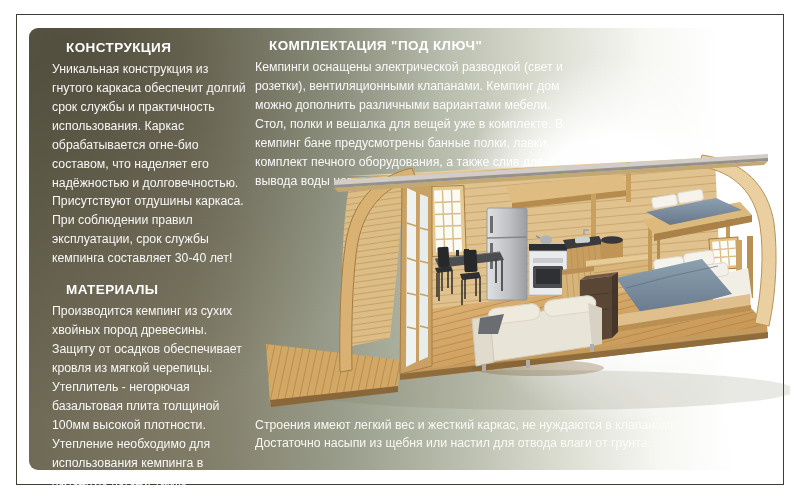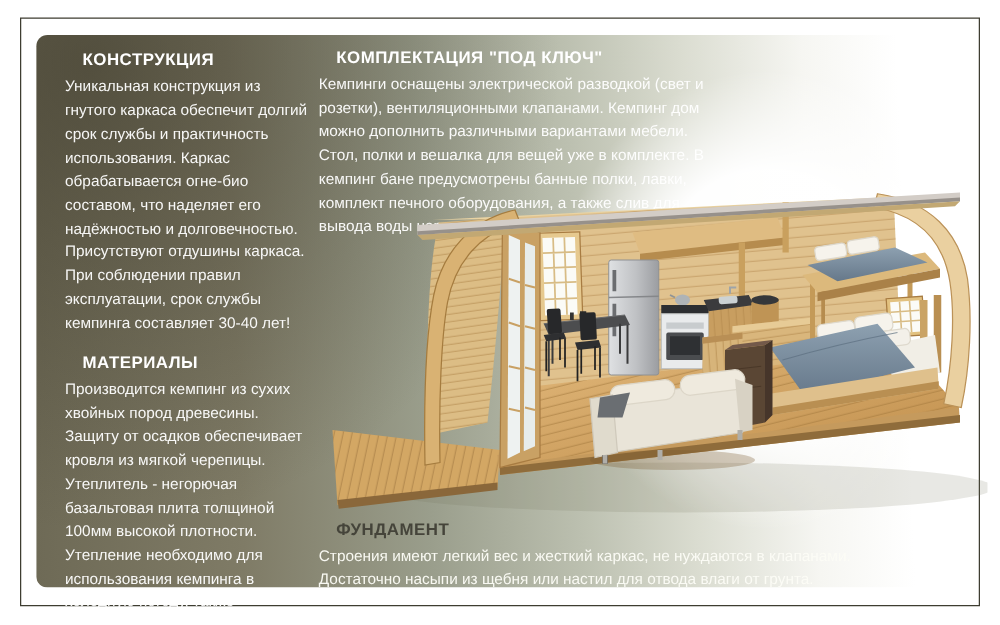--- a/index.html
+++ b/index.html
@@ -54,21 +54,20 @@
     <p class="body">Производится кемпинг из сухих хвойных пород древесины. Защиту от осадков обеспечивает кровля из мягкой черепицы. Утеплитель - негорючая базальтовая плита толщиной 100мм высокой плотности. Утепление необходимо для использования кемпинга в холодную погоду, также утеплитель отлично сохраняет прохладу внутри помещения в жаркое время года. Обязательное присутствие мембран (гидро-ветрозащиты и пароизоляции) с вентиляционными зазорами. Окна и двери изготовлены из пвх профиля с двойным остеклением. Снаружи и внутри кемпинга древесина обработана экологичными защитными материалами.</p>
   </section>
 </div>
 
 <div class="col-mid">
   <h2>КОМПЛЕКТАЦИЯ "ПОД КЛЮЧ"</h2>
   <p class="body">Кемпинги оснащены электрической разводкой (свет и розетки), вентиляционными клапанами. Кемпинг дом можно дополнить различными вариантами мебели. Стол, полки и вешалка для вещей уже в комплекте. В кемпинг бане предусмотрены банные полки, лавки, комплект печного оборудования, а также слив для вывода воды наружу и подвод для холодной воды.</p>
 </div>
 
 <div class="col-found">
-  <h2>ФУНДАМЕНТ</h2>
   <div class="line">Строения имеют легкий вес и жесткий каркас, не нуждаются в клапанами.</div>
   <div class="line">Достаточно насыпи из щебня или настил для отвода влаги от грунта.</div>
 </div>
 
 <svg class="cabin" viewBox="0 0 540 330" xmlns="http://www.w3.org/2000/svg">
   <defs>
     <linearGradient id="gSilver" x1="0" y1="0" x2="1" y2="0">
       <stop offset="0" stop-color="#dfe1e3"></stop>
         <stop offset=".55" stop-color="#bfc1c4"></stop>
         <stop offset="1" stop-color="#9b9da1"></stop>

